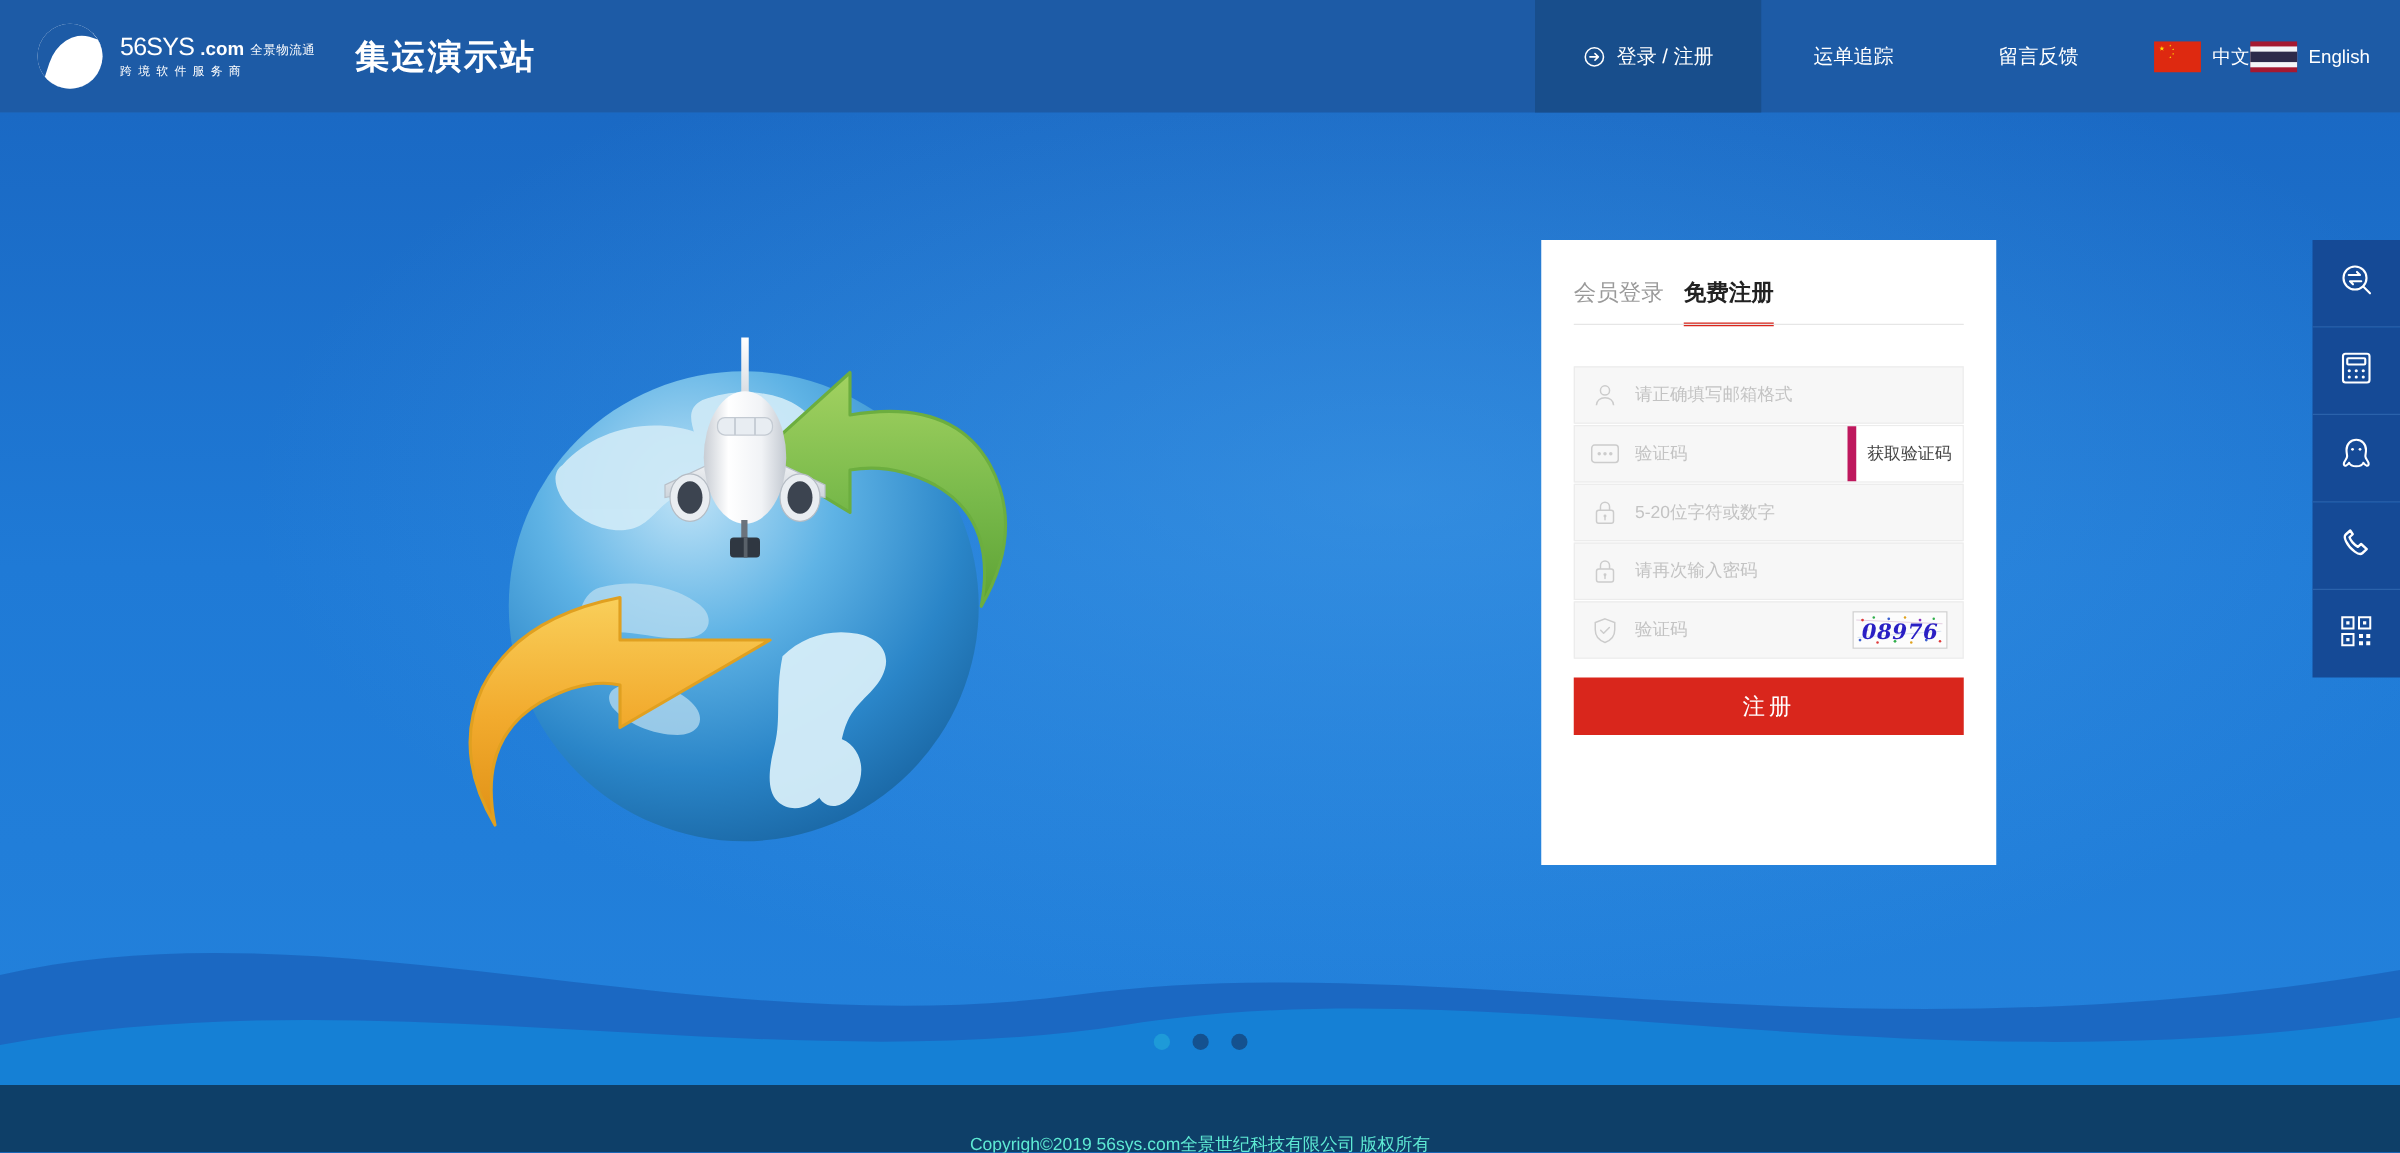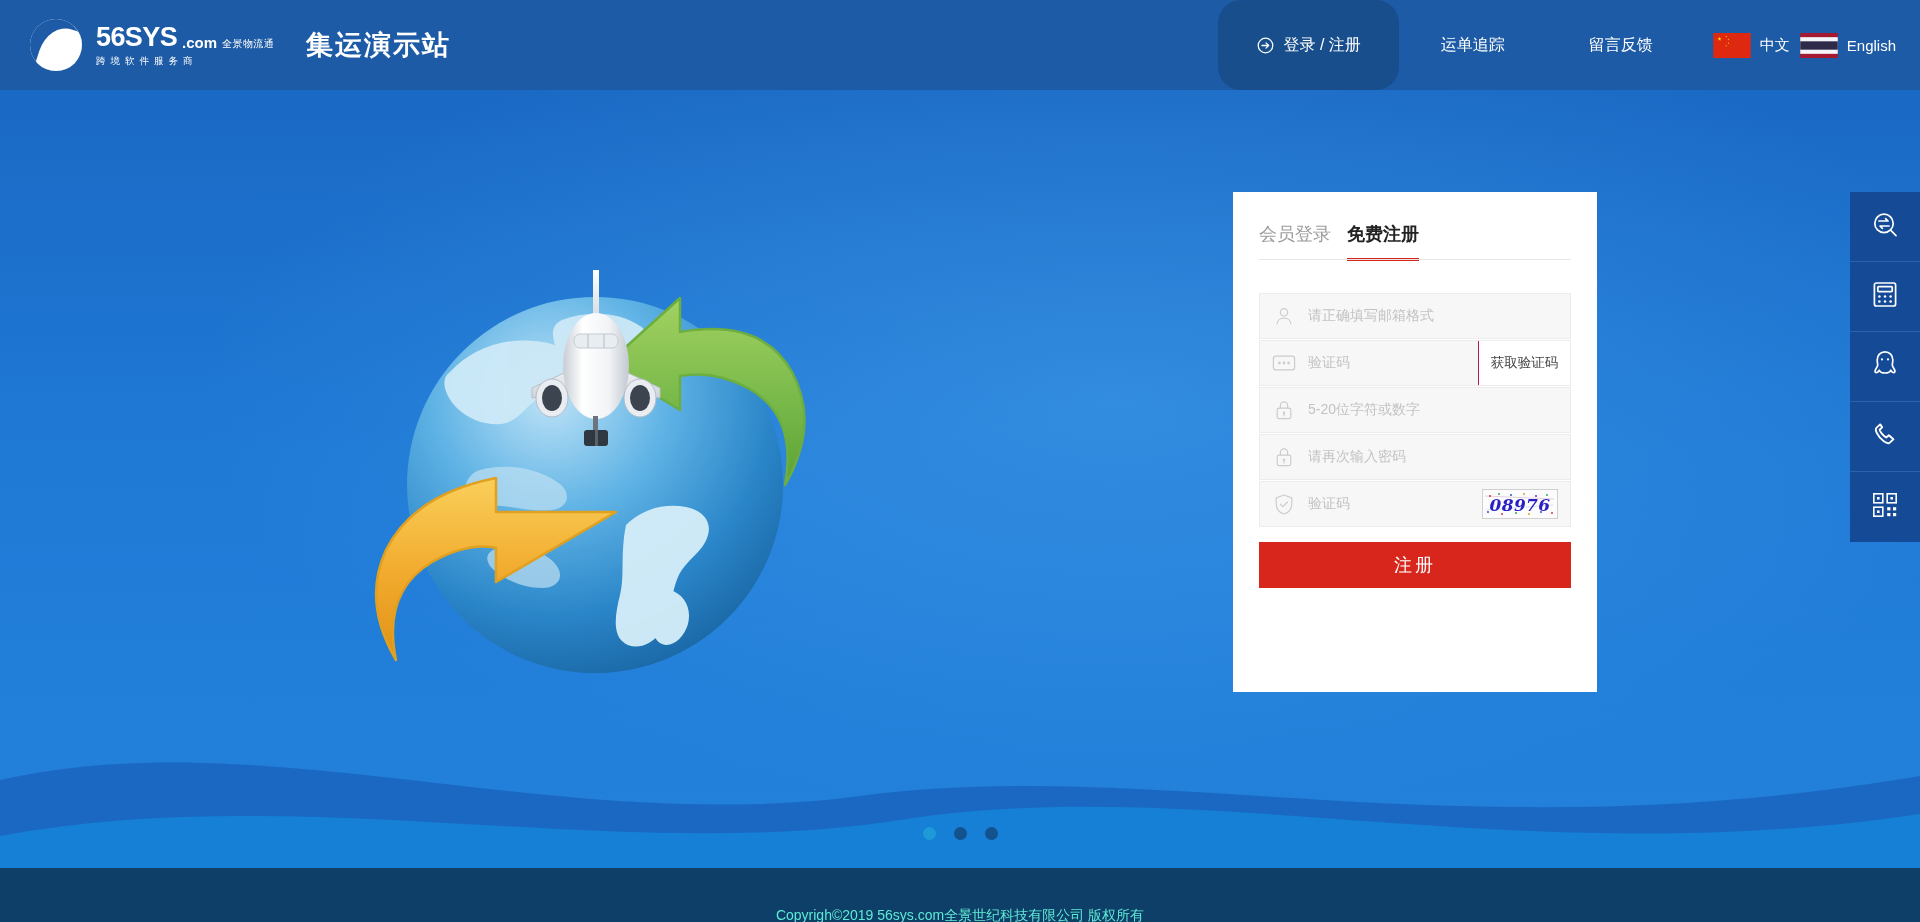--- a/index.html
+++ b/index.html
@@ -26,44 +26,44 @@
     background:#1d5ba6; transform:rotate(-28deg);
   }
   .logo-mark::after {
     content:""; position:absolute; left:10px; top:8px;
     width:40px; height:50px; border-radius:60% 10% 60% 10%;
     background:#ffffff; transform:rotate(18deg);
   }
   .logo-text { display:flex; flex-direction:column; line-height:1; }
   .logo-row1 { display:flex; align-items:flex-end; gap:5px; }
   .logo-56sys {
-    color:#fff; font-size:27px; font-weight:bold; letter-spacing:-0.6px;
+    color:#fff; font-size:20px; font-weight:normal; letter-spacing:-0.6px;
     font-family:"Liberation Sans","DejaVu Sans",sans-serif;
   }
   .logo-dotcom { color:#fff; font-size:15px; font-weight:bold; position:relative; top:-1px; }
   .logo-sub-top { color:#fff; font-size:10px; letter-spacing:0.4px; margin-bottom:2px; }
   .logo-tag {
     color:#ffffff; font-size:9.5px; letter-spacing:5px; margin-top:5px;
     white-space:nowrap;
   }
   .site-title {
     color:#ffffff; font-size:27px; font-weight:bold; letter-spacing:2px;
     margin-left:18px; white-space:nowrap;
   }
 
   .nav { display:flex; margin-left:auto; align-items:stretch; }
   .nav-item {
     display:flex; align-items:center; justify-content:center; gap:8px;
     color:#ffffff; font-size:16px; padding:0 38px; cursor:pointer;
-    white-space:nowrap; height:90px; min-width:148px;border-radius:23px;
+    white-space:nowrap; height:90px; min-width:148px;
   }
   .nav-item.active { background:#184e8c; }
   .nav-item .login-ico { display:inline-flex; }
 
-  .lang-zone { display:flex; align-items:center; gap:10px; padding:0 24px 0 18px; }
+  .lang-zone { display:flex; align-items:center; padding:0 24px 0 18px; }
   .lang-btn { display:flex; align-items:center; gap:9px; cursor:pointer; }
   .lang-btn span { color:#ffffff; font-size:15px; white-space:nowrap; }
   .flag { width:38px; height:25px; display:block; flex:none; }
 
   
   .stage {
     position:absolute; top:90px; left:0; width:1920px; height:808px;
     background:linear-gradient(180deg,#1a69c4 0%,#1f7ad6 45%,#2382dc 100%);
     overflow:hidden;
   }
@@ -101,21 +101,21 @@
     height:46px; background:#f7f7f7; border:1px solid #ececec;
     display:flex; align-items:center; margin-bottom:1px; position:relative;
   }
   .field .f-icon {
     width:48px; display:flex; align-items:center; justify-content:center; flex:none;
   }
   .field .f-ph {
     flex:1; color:#c3c3c3; font-size:14px; white-space:nowrap; overflow:hidden;
   }
   .code-btn {
-    width:92px; height:100%; background:#ffffff; border-left:1px solid #be185d;
+    width:92px; height:100%; background:#ffffff; border-left:7px solid #be185d;
     display:flex; align-items:center; justify-content:center;
     font-size:13.5px; color:#444444; cursor:pointer; flex:none; white-space:nowrap;
   }
   .captcha-box {
     width:76px; height:30px; margin-right:12px; background:#fdfdfd;
     border:1px solid #d0d0d0; flex:none; cursor:pointer; position:relative; overflow:hidden;
   }
   .captcha-box svg { display:block; }
   .submit-btn {
     margin-top:14px; width:100%; height:46px; background:#d9261c; border:none;

